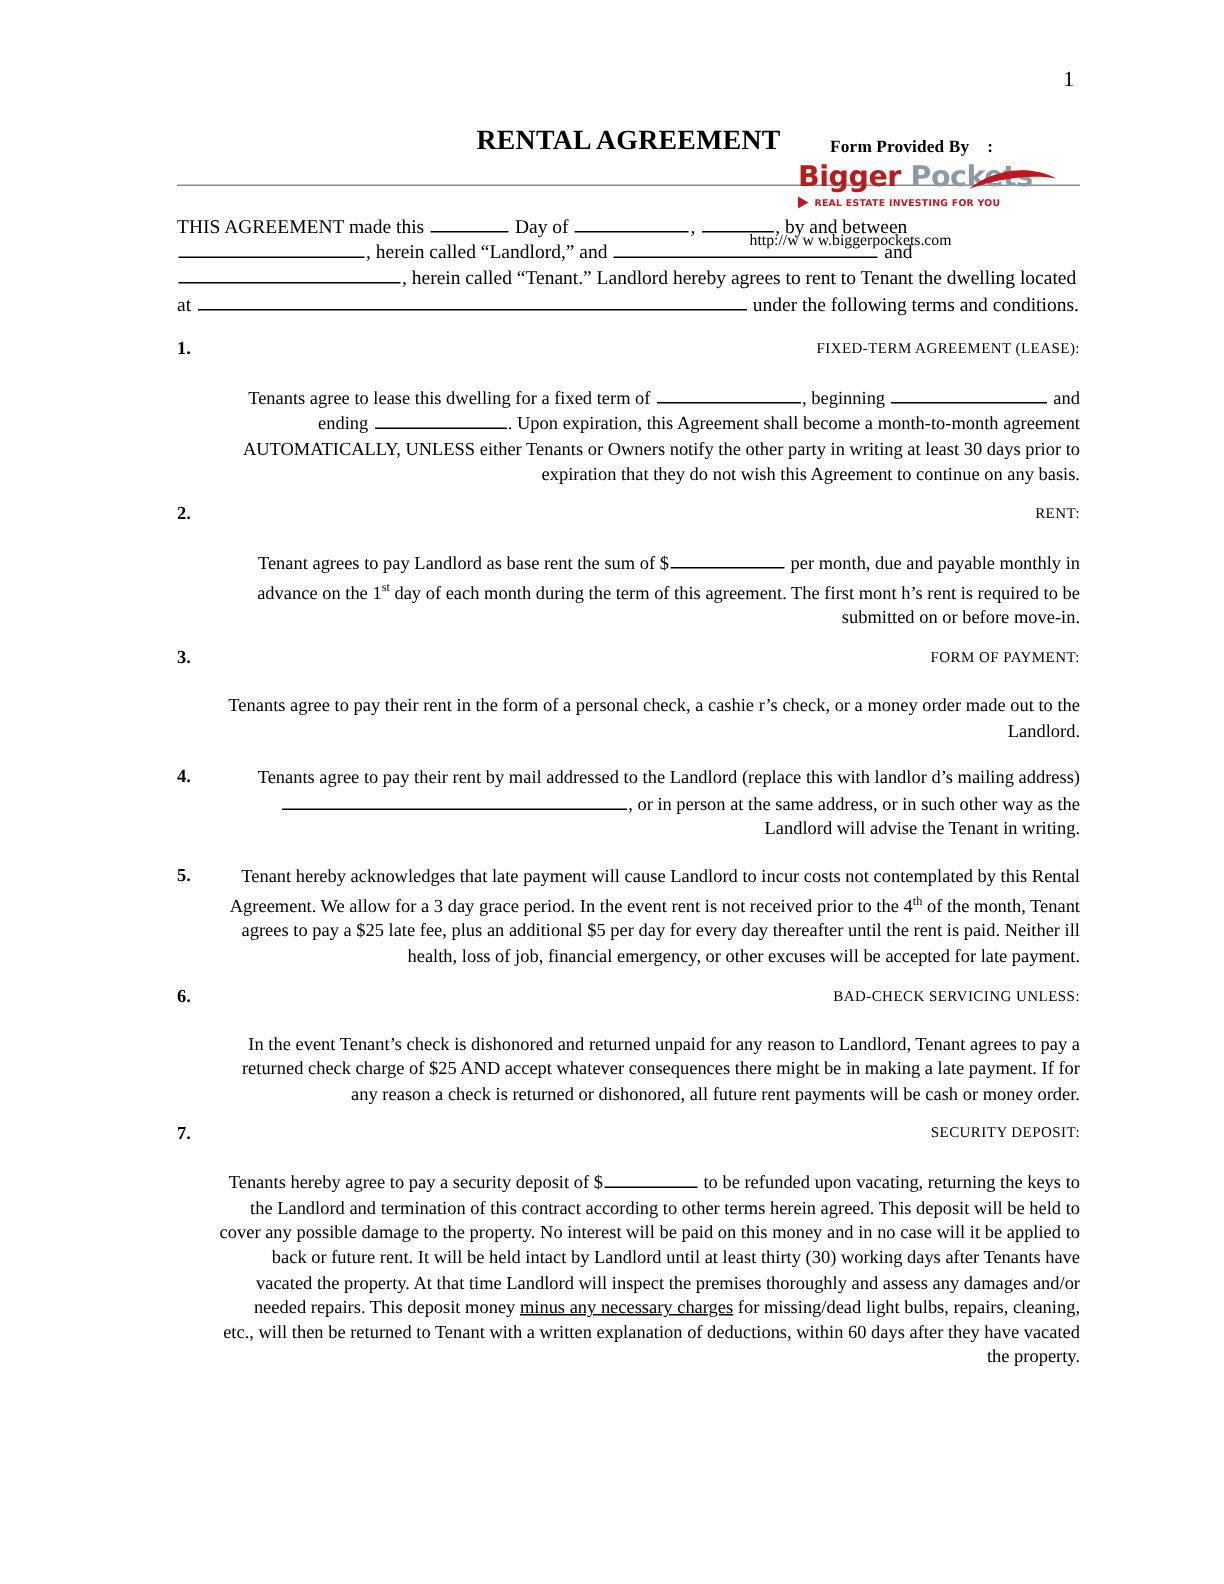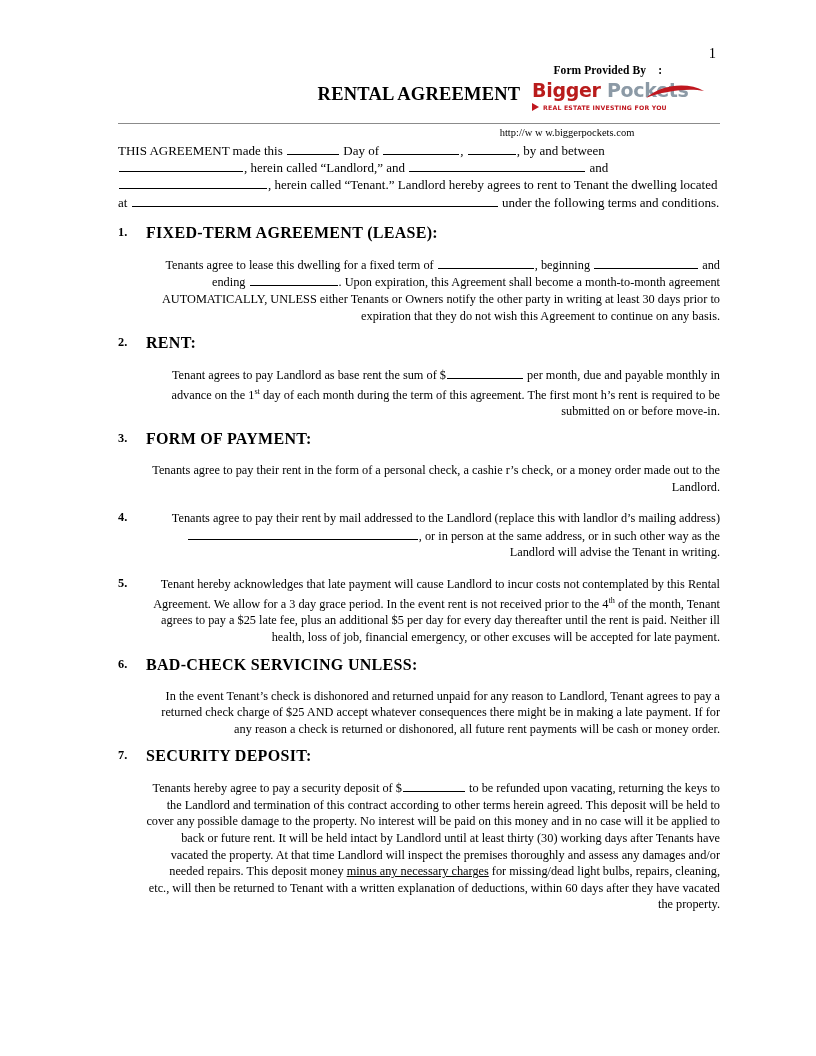--- a/index.html
+++ b/index.html
@@ -35,20 +35,21 @@
     right: 96px;
     width: 300px;
     text-align: center;
   }
   .provided-by-row {
     display: flex;
     justify-content: flex-end;
     align-items: baseline;
     gap: 12px;
     padding-right: 58px;
+    margin-top: 28px;
   }
   .provided-by {
     font-family: "Liberation Serif", serif;
     font-weight: bold;
     font-size: 11.5px;
     letter-spacing: 0.1px;
   }
   .provided-colon {
     font-size: 11.5px;
     font-weight: bold;
@@ -145,24 +146,25 @@
     padding-left: 28px;
   }
   .sec-num {
     position: absolute;
     left: 0;
     top: 0;
     font-weight: bold;
     font-size: 12.3px;
   }
   .sec-head {
-    font-weight: bold;
-    font-size: 16px;
+    font-weight: normal;
+    font-size: 10px;
     letter-spacing: 0.3px;
     line-height: 16px;
+    text-align: right;
   }
   .sec-body {
     font-size: 12.3px;
     line-height: 16.6px;
     margin-top: 15px;
     text-align: right;
   }
   sup { font-size: 8.2px; vertical-align: super; }
   .u { text-decoration: underline; }
 </style>

